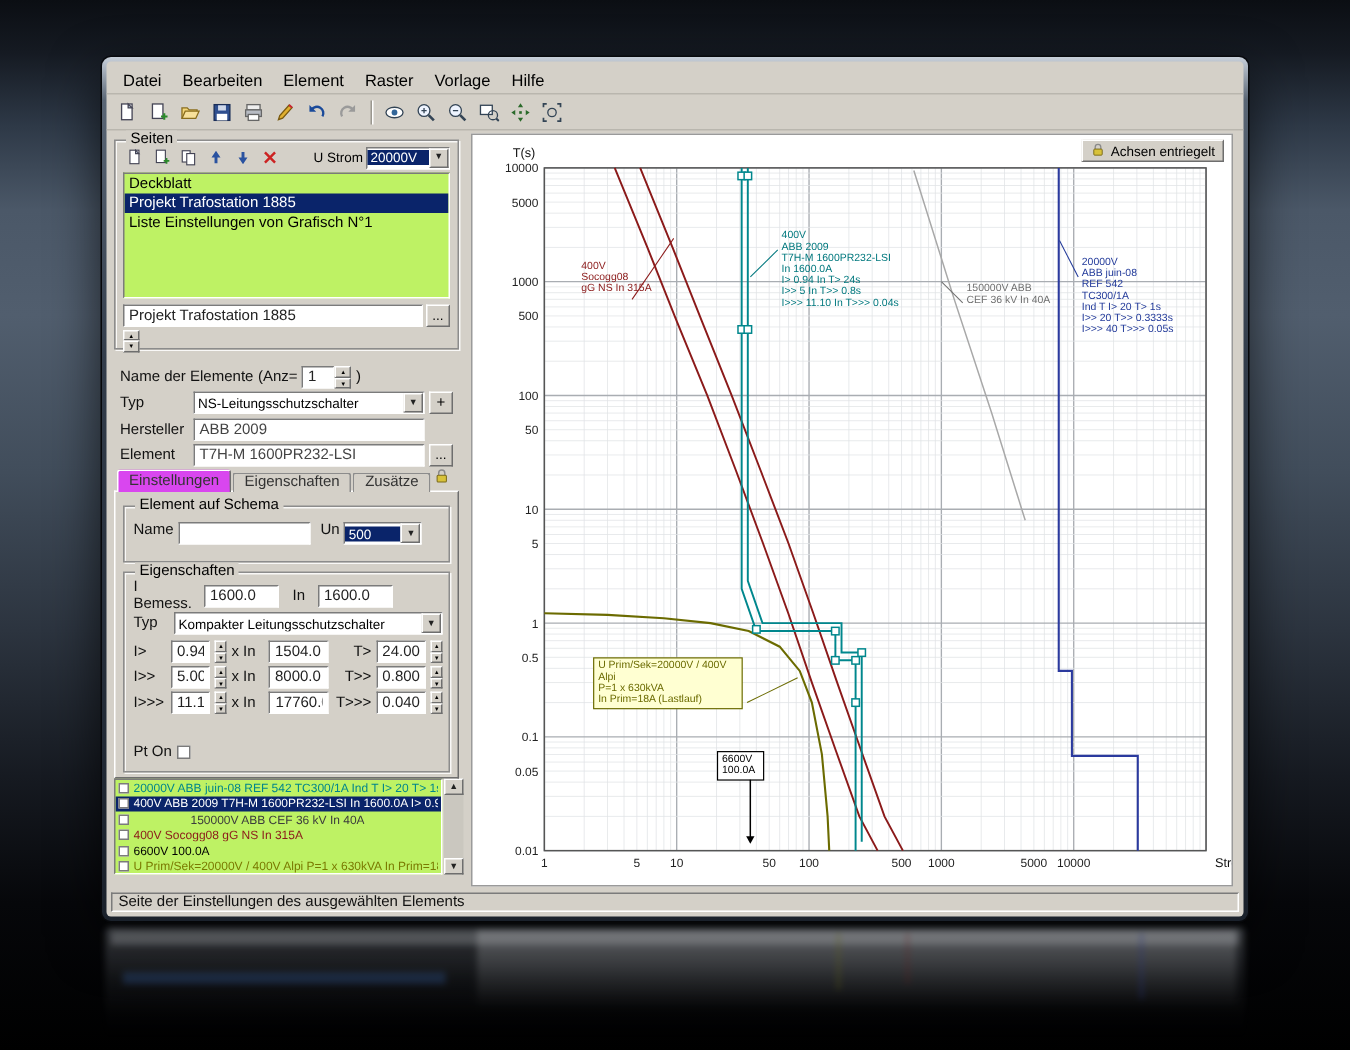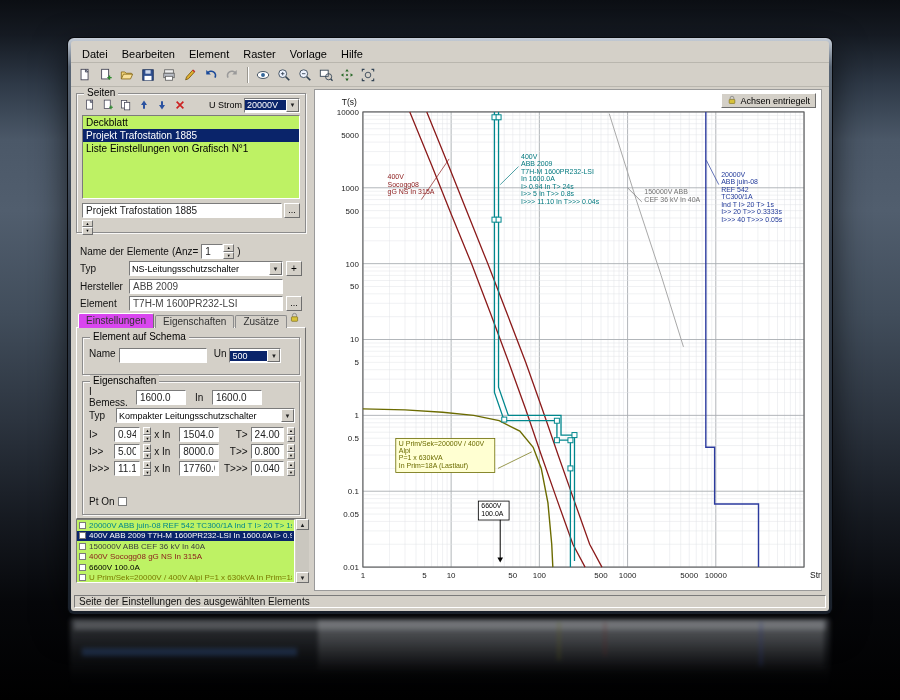--- a/index.html
+++ b/index.html
@@ -403,21 +403,21 @@
               <div class="erow">
                 <span class="cb"></span>
                 <span class="etext" style="color: rgb(0, 134, 139);">20000V ABB juin-08  REF 542  TC300/1A  Ind T I&gt; 20 T&gt; 1s I&gt;&gt; 2</span>
               </div>
               <div class="erow selected">
                 <span class="cb"></span>
                 <span class="etext" style="color: rgb(255, 255, 255);">400V ABB 2009 T7H-M 1600PR232-LSI In 1600.0A I&gt; 0.94 In T&gt; 24s</span>
               </div>
               <div class="erow">
                 <span class="cb"></span>
-                <span class="etext" style="color: rgb(60, 60, 60);">150000V ABB  CEF 36 kV  In 40A</span>
+                <span class="etext" style="color: rgb(60, 60, 60); margin-left: 38px;">150000V ABB  CEF 36 kV  In 40A</span>
               </div>
               <div class="erow">
                 <span class="cb"></span>
                 <span class="etext" style="color: rgb(139, 26, 26);">400V Socogg08  gG NS  In 315A</span>
               </div>
               <div class="erow">
                 <span class="cb"></span>
                 <span class="etext" style="color: rgb(0, 0, 0);">6600V  100.0A</span>
               </div>
               <div class="erow">

